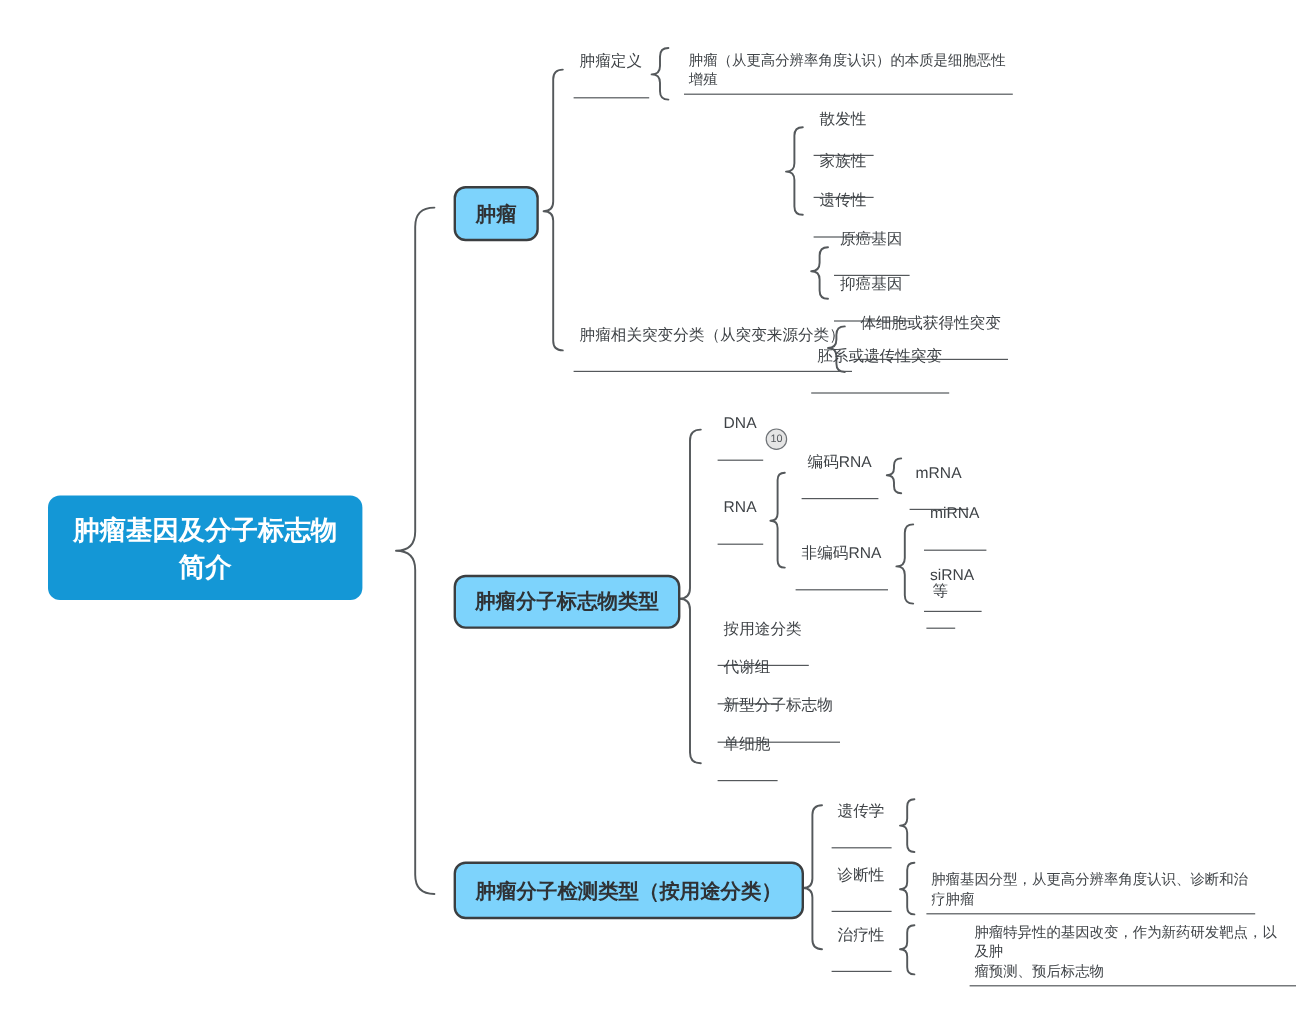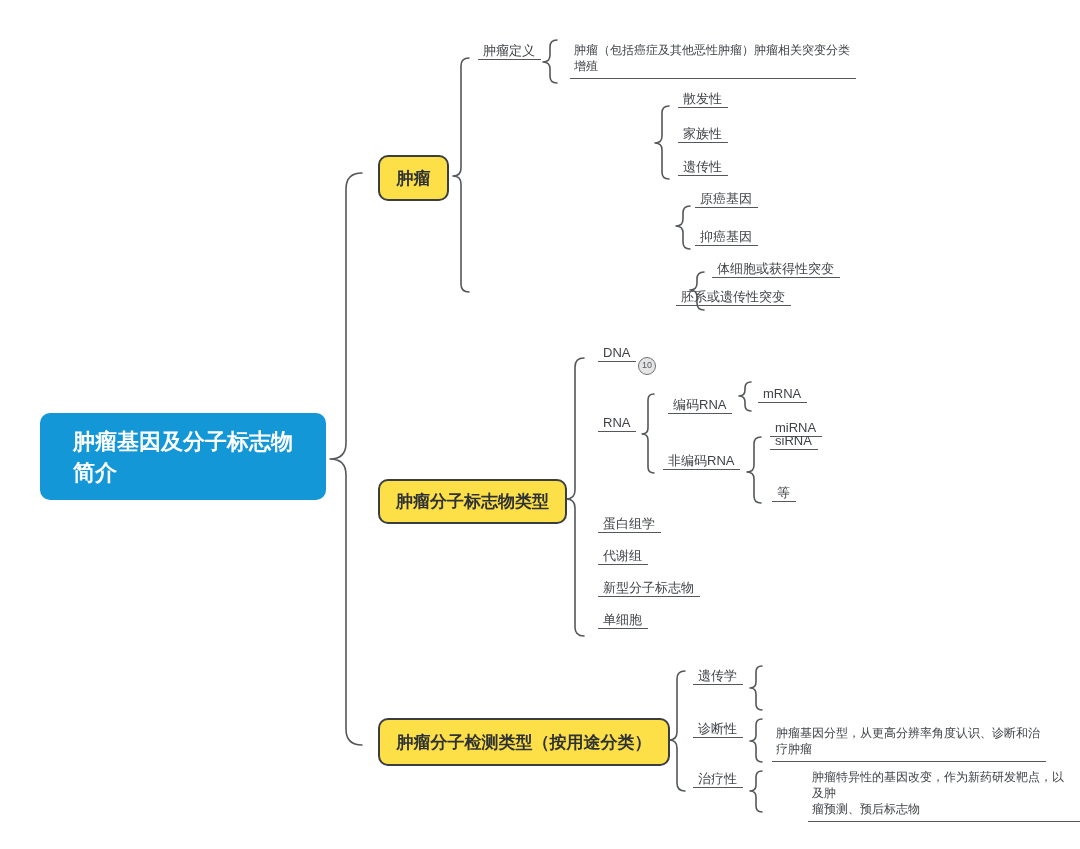--- a/index.html
+++ b/index.html
@@ -1,31 +1,31 @@
 <!DOCTYPE html>
 <html><head>
 <meta charset="utf-8">
 <style>
   html,body{margin:0;padding:0;background:#ffffff;}
   #canvas{position:relative;width:1080px;height:849px;background:#ffffff;
           font-family:"Liberation Sans",sans-serif;color:#3c4043;overflow:hidden;}
   svg.overlay{position:absolute;left:0;top:0;}
   
-  .t{position:absolute;font-size:13px;line-height:14px;padding:0 6px 1px 5px;
+  .t{position:absolute;font-size:13px;line-height:14px;padding:0 6px 23px 5px;
      border-bottom:1.6px solid #54585b;white-space:nowrap;color:#3f4347;}
   
   .d{position:absolute;font-size:12px;line-height:16px;padding:0 6px 4px 4px;
      border-bottom:1.6px solid #54585b;white-space:pre-line;color:#3f4347;}
   
   .box{position:absolute;display:flex;align-items:center;justify-content:center;
-       background:#fde047;border:2px solid #3b3e40;border-radius:10px;
+       background:#7dd3fc;border:2px solid #3b3e40;border-radius:10px;
        font-weight:bold;font-size:17px;white-space:nowrap;color:#2f3235;}
   
-  .root{position:absolute;left:40px;top:413px;width:286px;height:87px;
-        display:flex;align-items:center;justify-content:center;text-align:left;
+  .root{position:absolute;left:40px;top:413px;width:262px;height:87px;
+        display:flex;align-items:center;justify-content:center;text-align:center;
         background:#1497d6;color:#ffffff;font-weight:bold;font-size:22px;
         line-height:31px;border-radius:10px;white-space:pre-line;}
   
   .badge{position:absolute;left:638px;top:357px;width:16px;height:16px;
          border:1.3px solid #6f7377;border-radius:50%;background:#e5e5e5;
          font-size:9px;line-height:15px;text-align:center;color:#55595d;}
 </style>
 </head>
 <body>
 
@@ -49,45 +49,46 @@
     </svg>
 
   <div class="root">肿瘤基因及分子标志物
 简介</div>
 
   <div class="box" style="left:378px;top:155px;width:67px;height:42px">肿瘤</div>
   <div class="box" style="left:378px;top:479px;width:185px;height:41px">肿瘤分子标志物类型</div>
   <div class="box" style="left:378px;top:718px;width:288px;height:44px">肿瘤分子检测类型（按用途分类）</div>
 
   <div class="t" style="left:478px;top:44px">肿瘤定义</div>
-  <div class="d" style="left:570px;top:42px">肿瘤（包括癌症及其他恶性肿瘤）肿瘤相关突变分类
+  <div class="d" style="left:570px;top:42px">肿瘤（从更高分辨率角度认识）的本质是细胞恶性
 增殖</div>
 
   <div class="t" style="left:678px;top:92px">散发性</div>
   <div class="t" style="left:678px;top:127px">家族性</div>
   <div class="t" style="left:678px;top:160px">遗传性</div>
 
   <div class="t" style="left:695px;top:192px">原癌基因</div>
   <div class="t" style="left:695px;top:230px">抑癌基因</div>
 
+  <div class="t" style="left:478px;top:272px">肿瘤相关突变分类（从突变来源分类）</div>
   <div class="t" style="left:712px;top:262px">体细胞或获得性突变</div>
   <div class="t" style="left:676px;top:290px">胚系或遗传性突变</div>
 
   <div class="t" style="left:598px;top:346px">DNA</div>
   <div class="badge">10</div>
 
   <div class="t" style="left:598px;top:416px">RNA</div>
-  <div class="t" style="left:668px;top:398px">编码RNA</div>
+  <div class="t" style="left:668px;top:378px">编码RNA</div>
   <div class="t" style="left:758px;top:387px">mRNA</div>
   <div class="t" style="left:663px;top:454px">非编码RNA</div>
   <div class="t" style="left:770px;top:421px">miRNA</div>
-  <div class="t" style="left:770px;top:434px">siRNA</div>
+  <div class="t" style="left:770px;top:472px">siRNA</div>
   <div class="t" style="left:772px;top:486px">等</div>
 
-  <div class="t" style="left:598px;top:517px">蛋白组学</div>
+  <div class="t" style="left:598px;top:517px">按用途分类</div>
   <div class="t" style="left:598px;top:549px">代谢组</div>
   <div class="t" style="left:598px;top:581px">新型分子标志物</div>
   <div class="t" style="left:598px;top:613px">单细胞</div>
 
   <div class="t" style="left:693px;top:669px">遗传学</div>
 
   <div class="t" style="left:693px;top:722px">诊断性</div>
   <div class="d" style="left:772px;top:725px">肿瘤基因分型，从更高分辨率角度认识、诊断和治
 疗肿瘤</div>
 

